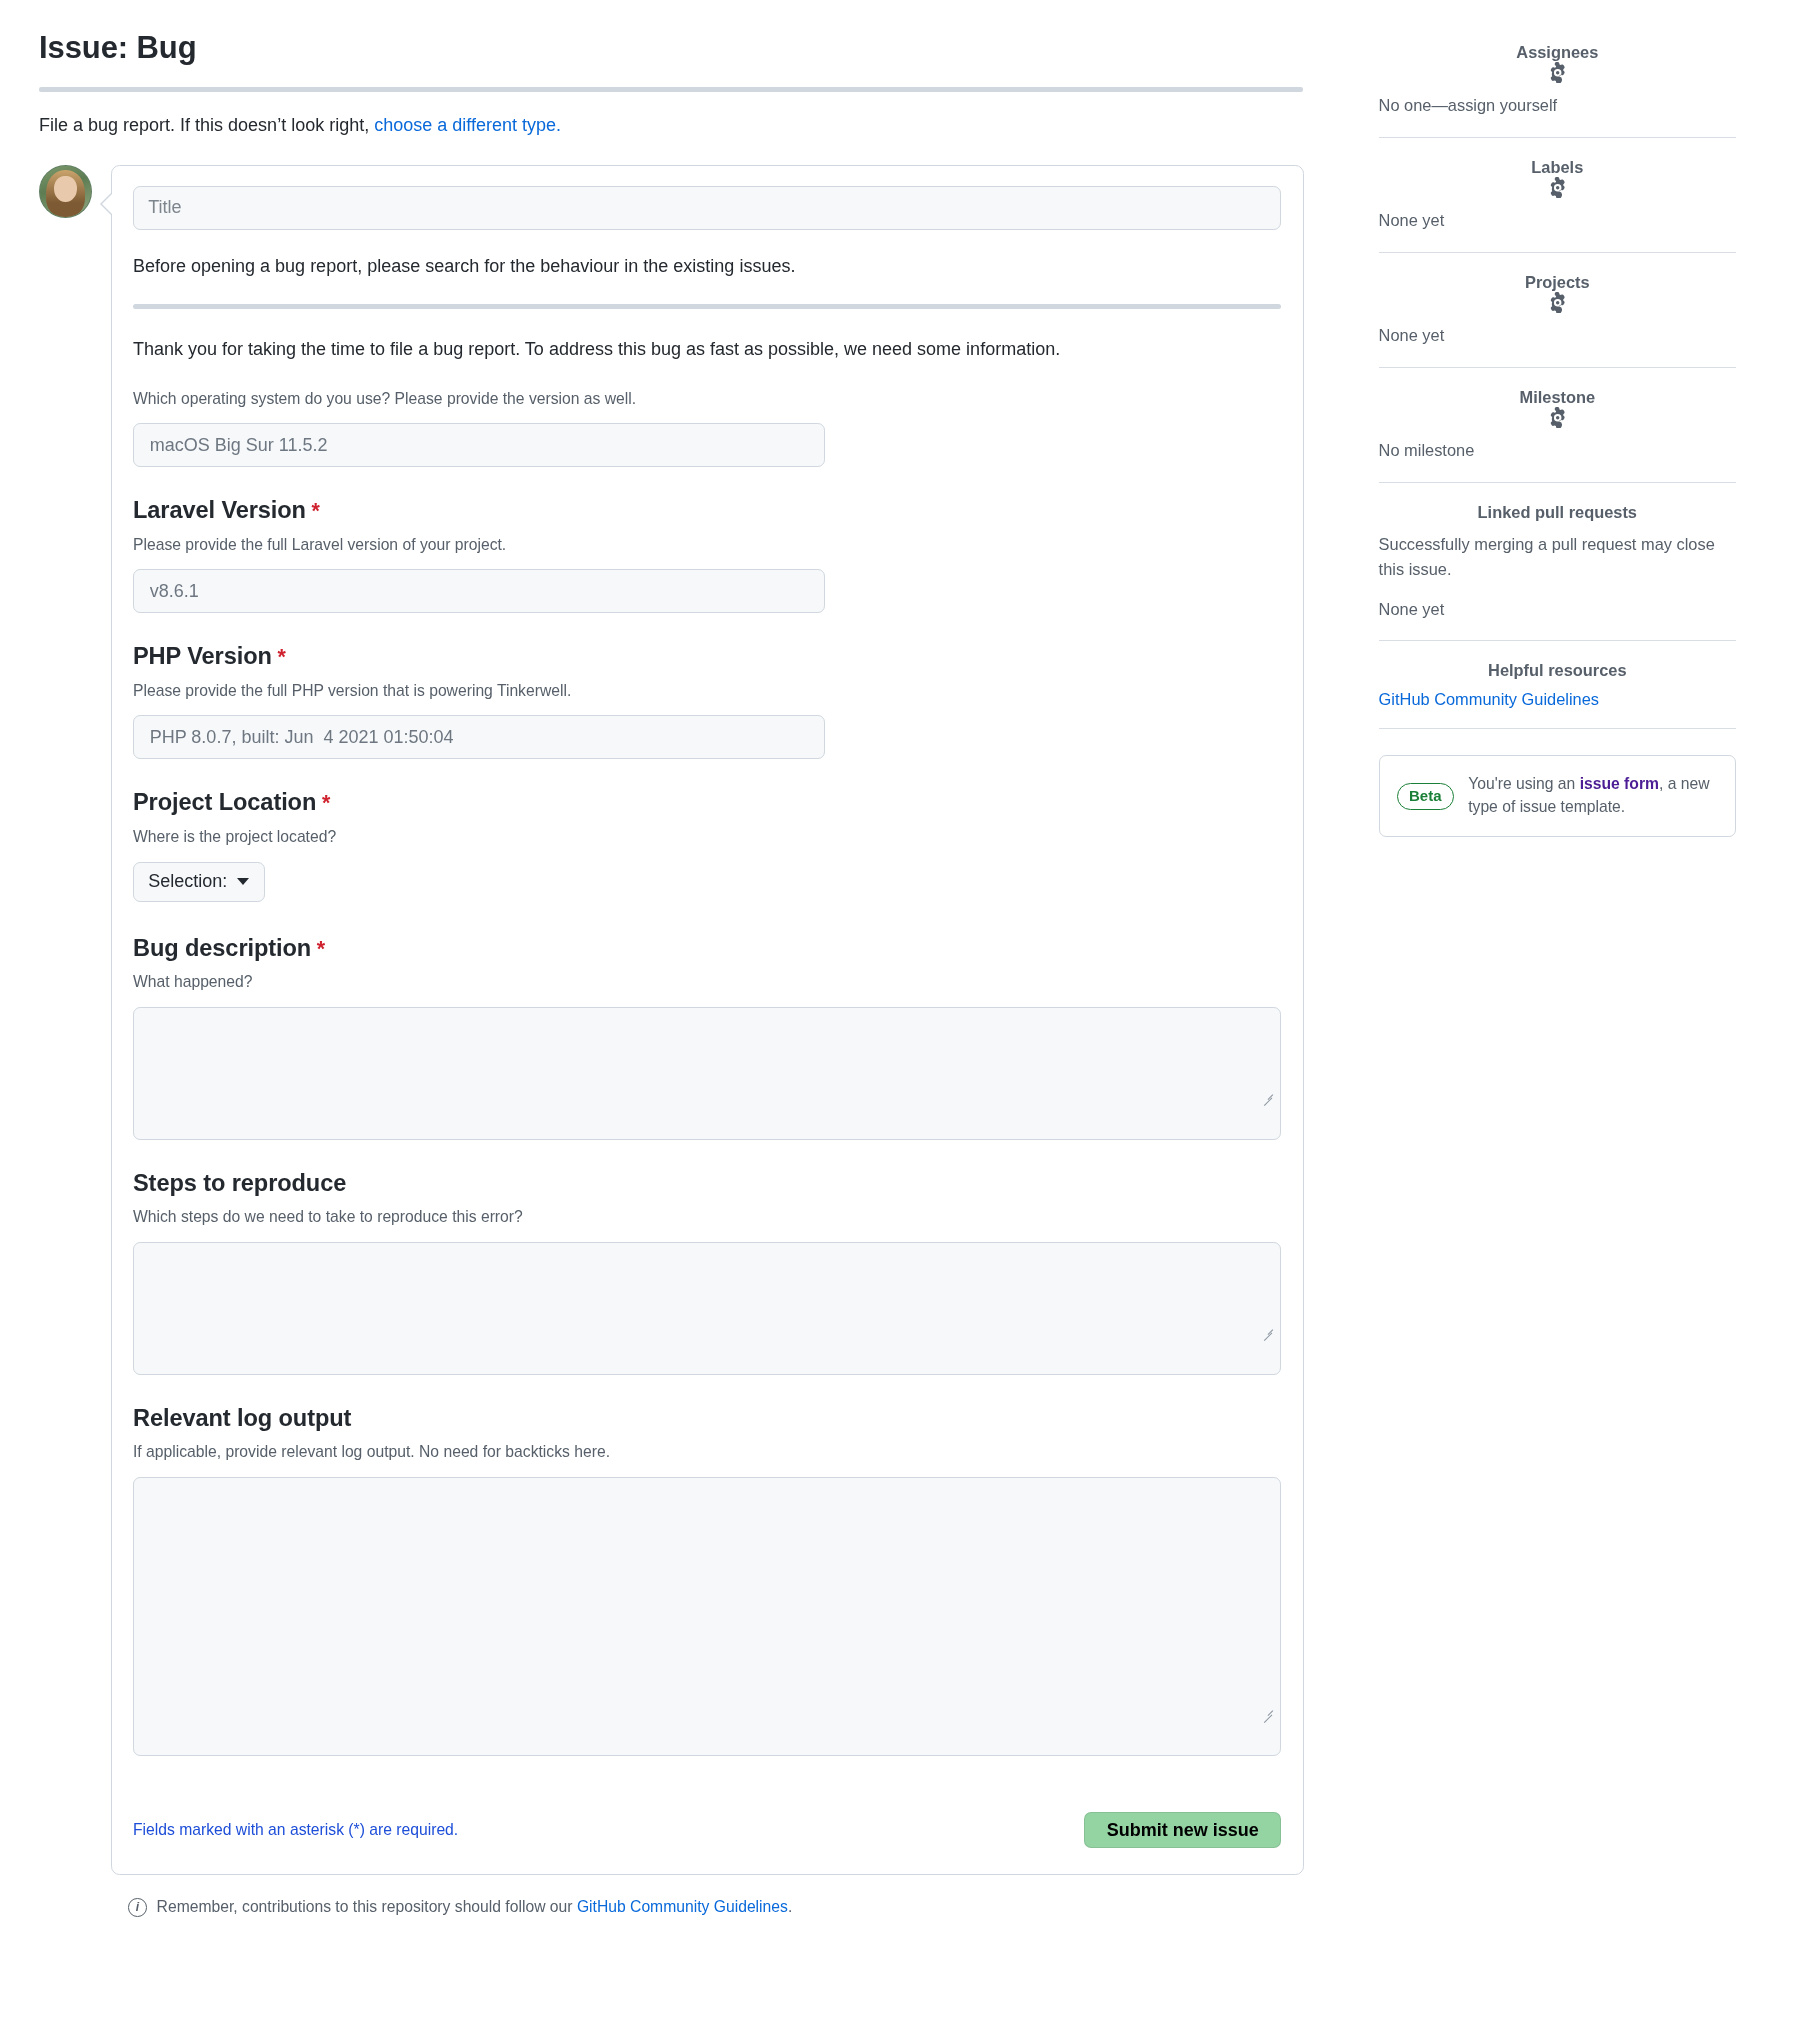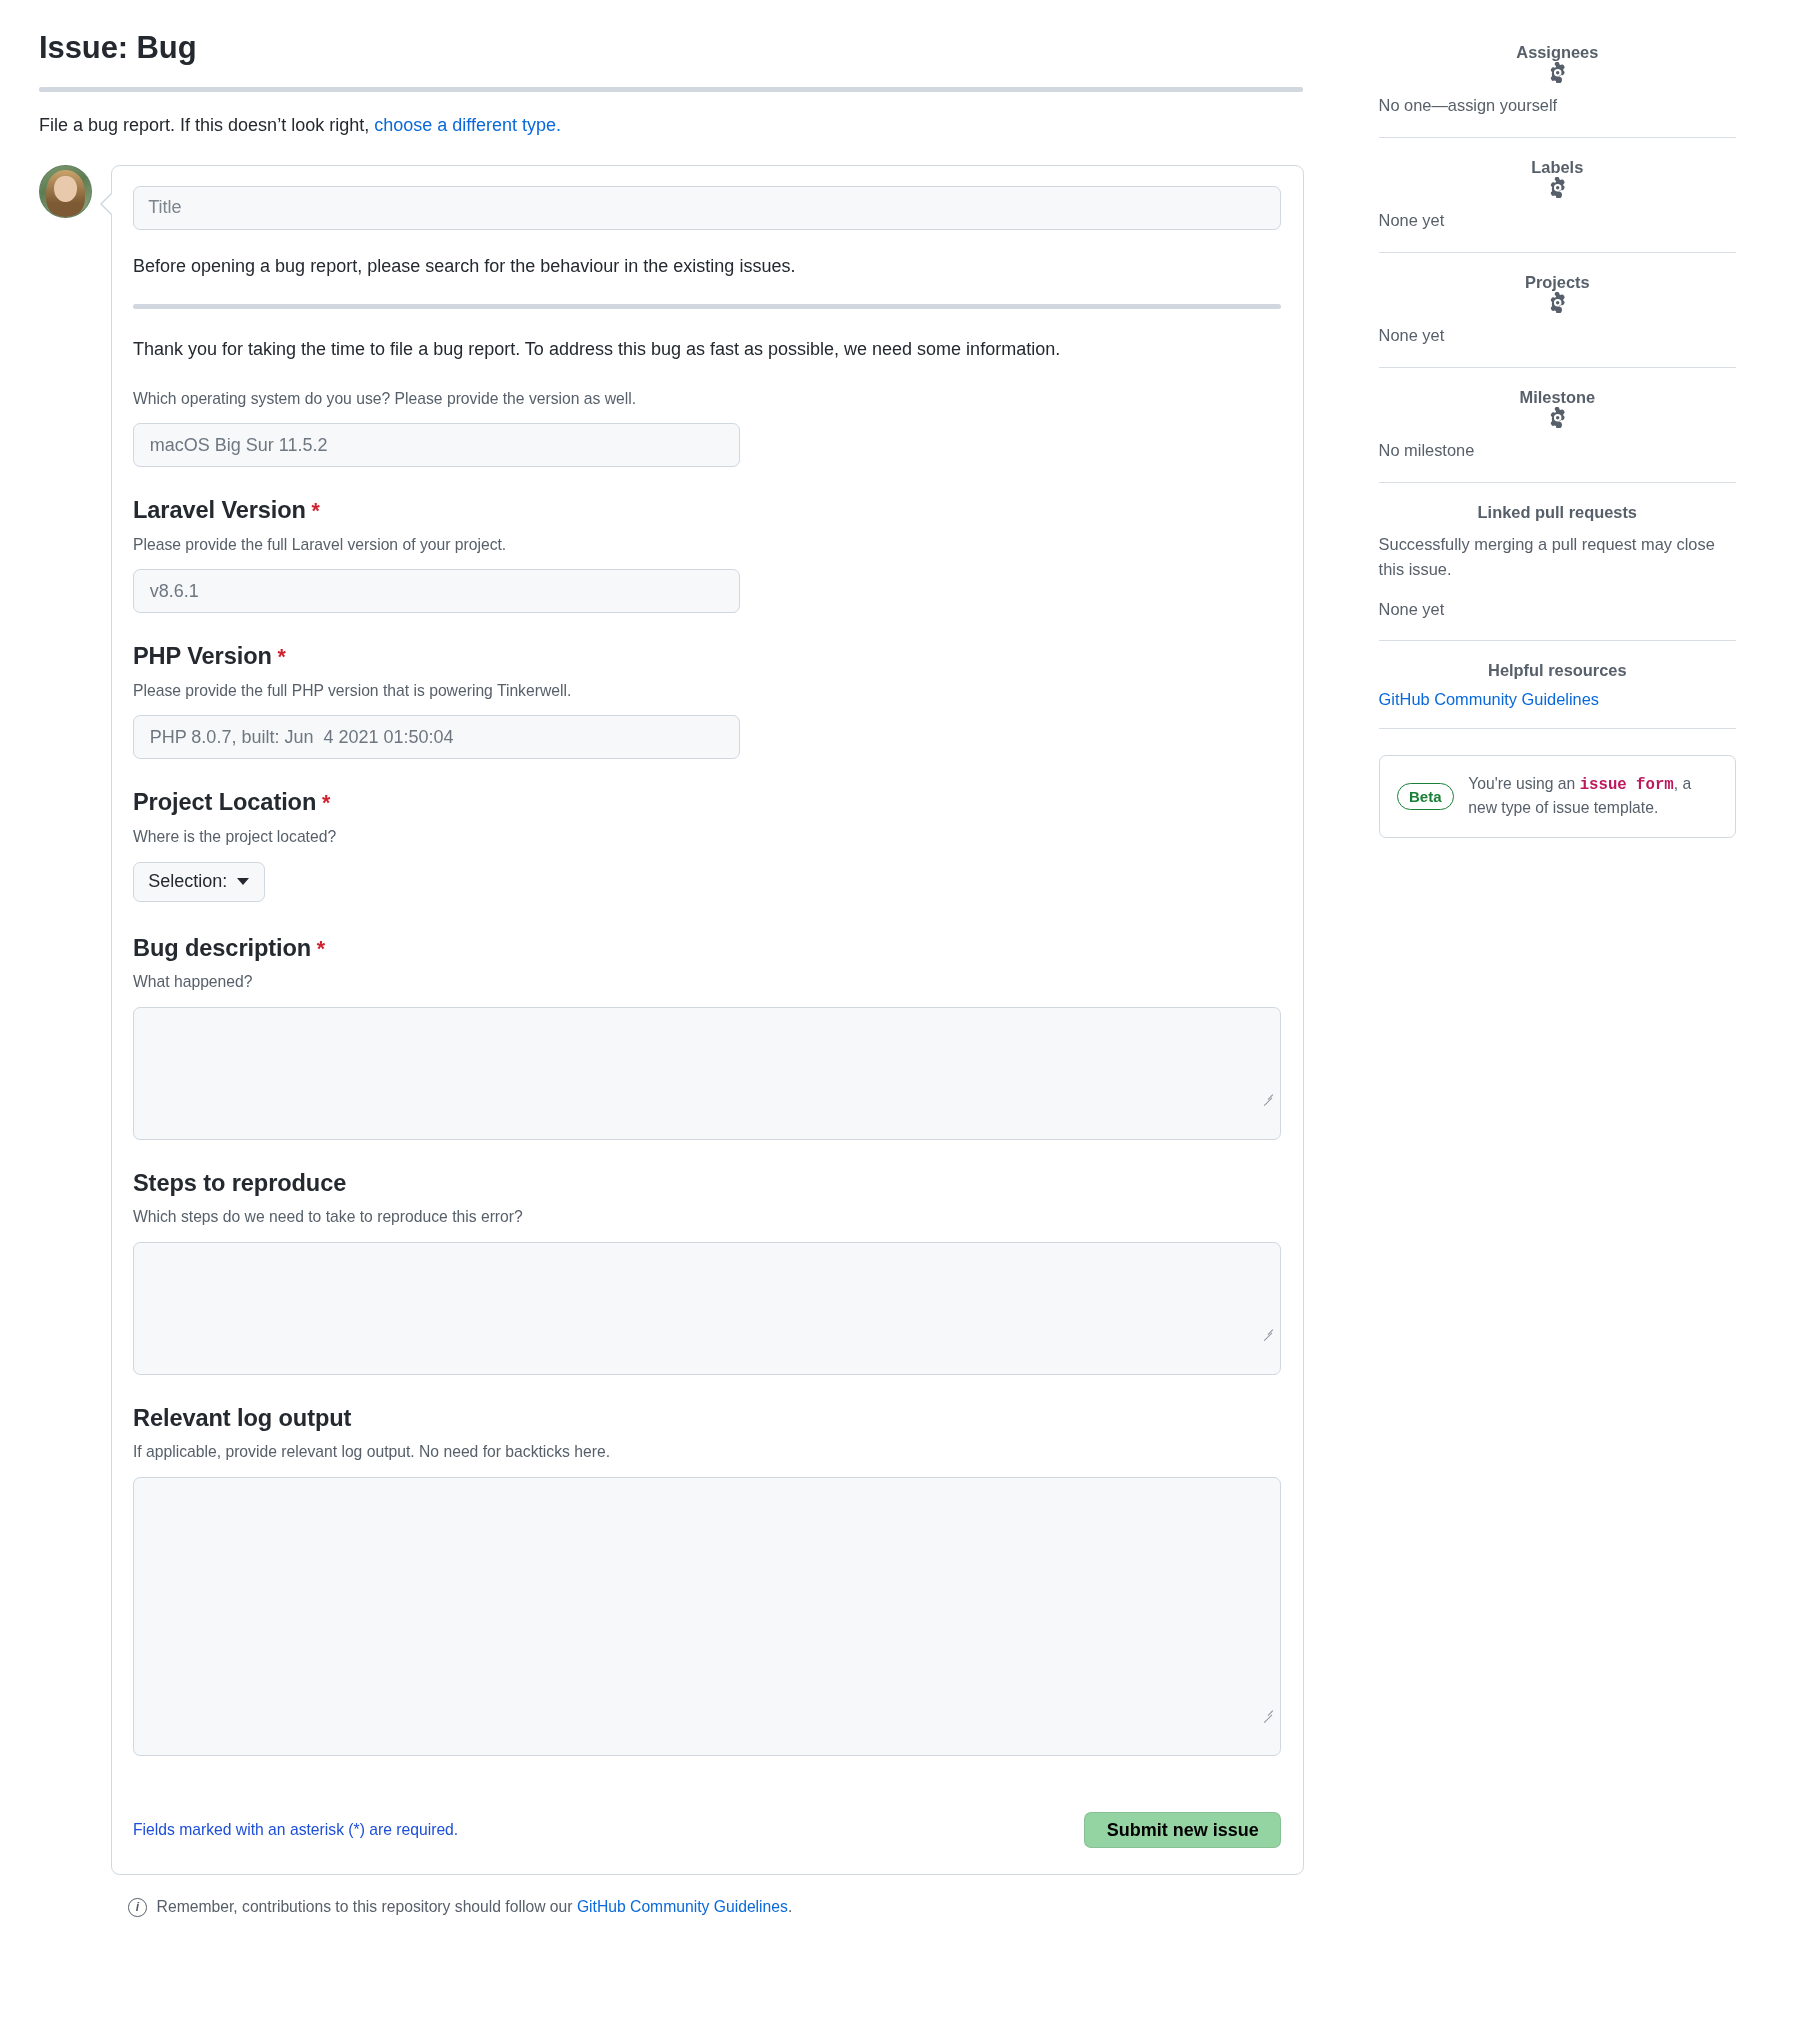--- a/index.html
+++ b/index.html
@@ -130,21 +130,21 @@
   }
   .req { color: #cf222e; font-weight: bold; font-size: 21.4px; margin-left: 5.7px; }
   .field-desc {
     font-size: 15.7px;
     color: #57606a;
     line-height: 1.5;
     margin: 0 0 13px 0;
   }
   .text-input {
     display: block;
-    width: 607px;
+    width: 692px;
     height: 44px;
     border: 1.4px solid #d0d7de;
     border-radius: 7.1px;
     background: #f6f8fa;
     font-family: "Liberation Sans", sans-serif;
     font-size: 18px;
     color: #57606a;
     padding: 0 15.7px;
     outline: none;
     margin: 0 0 30px 0;
@@ -299,21 +299,21 @@
     font-weight: bold;
     padding: 2.9px 11.4px;
     flex: 0 0 auto;
     line-height: 1.3;
   }
   .beta-text {
     font-size: 15.7px;
     color: #57606a;
     line-height: 1.45;
   }
-  .beta-text b { color: #be185d; font-family: Liberation Mono, monospace; }
+  .beta-text b { color: #4c1d95; }
 </style>
 </head>
 <body>
 
 <div class="page">
 
   <div class="main-col">
 
     <h1 class="page-title">Issue: Bug</h1>
     <div class="title-rule"></div>

